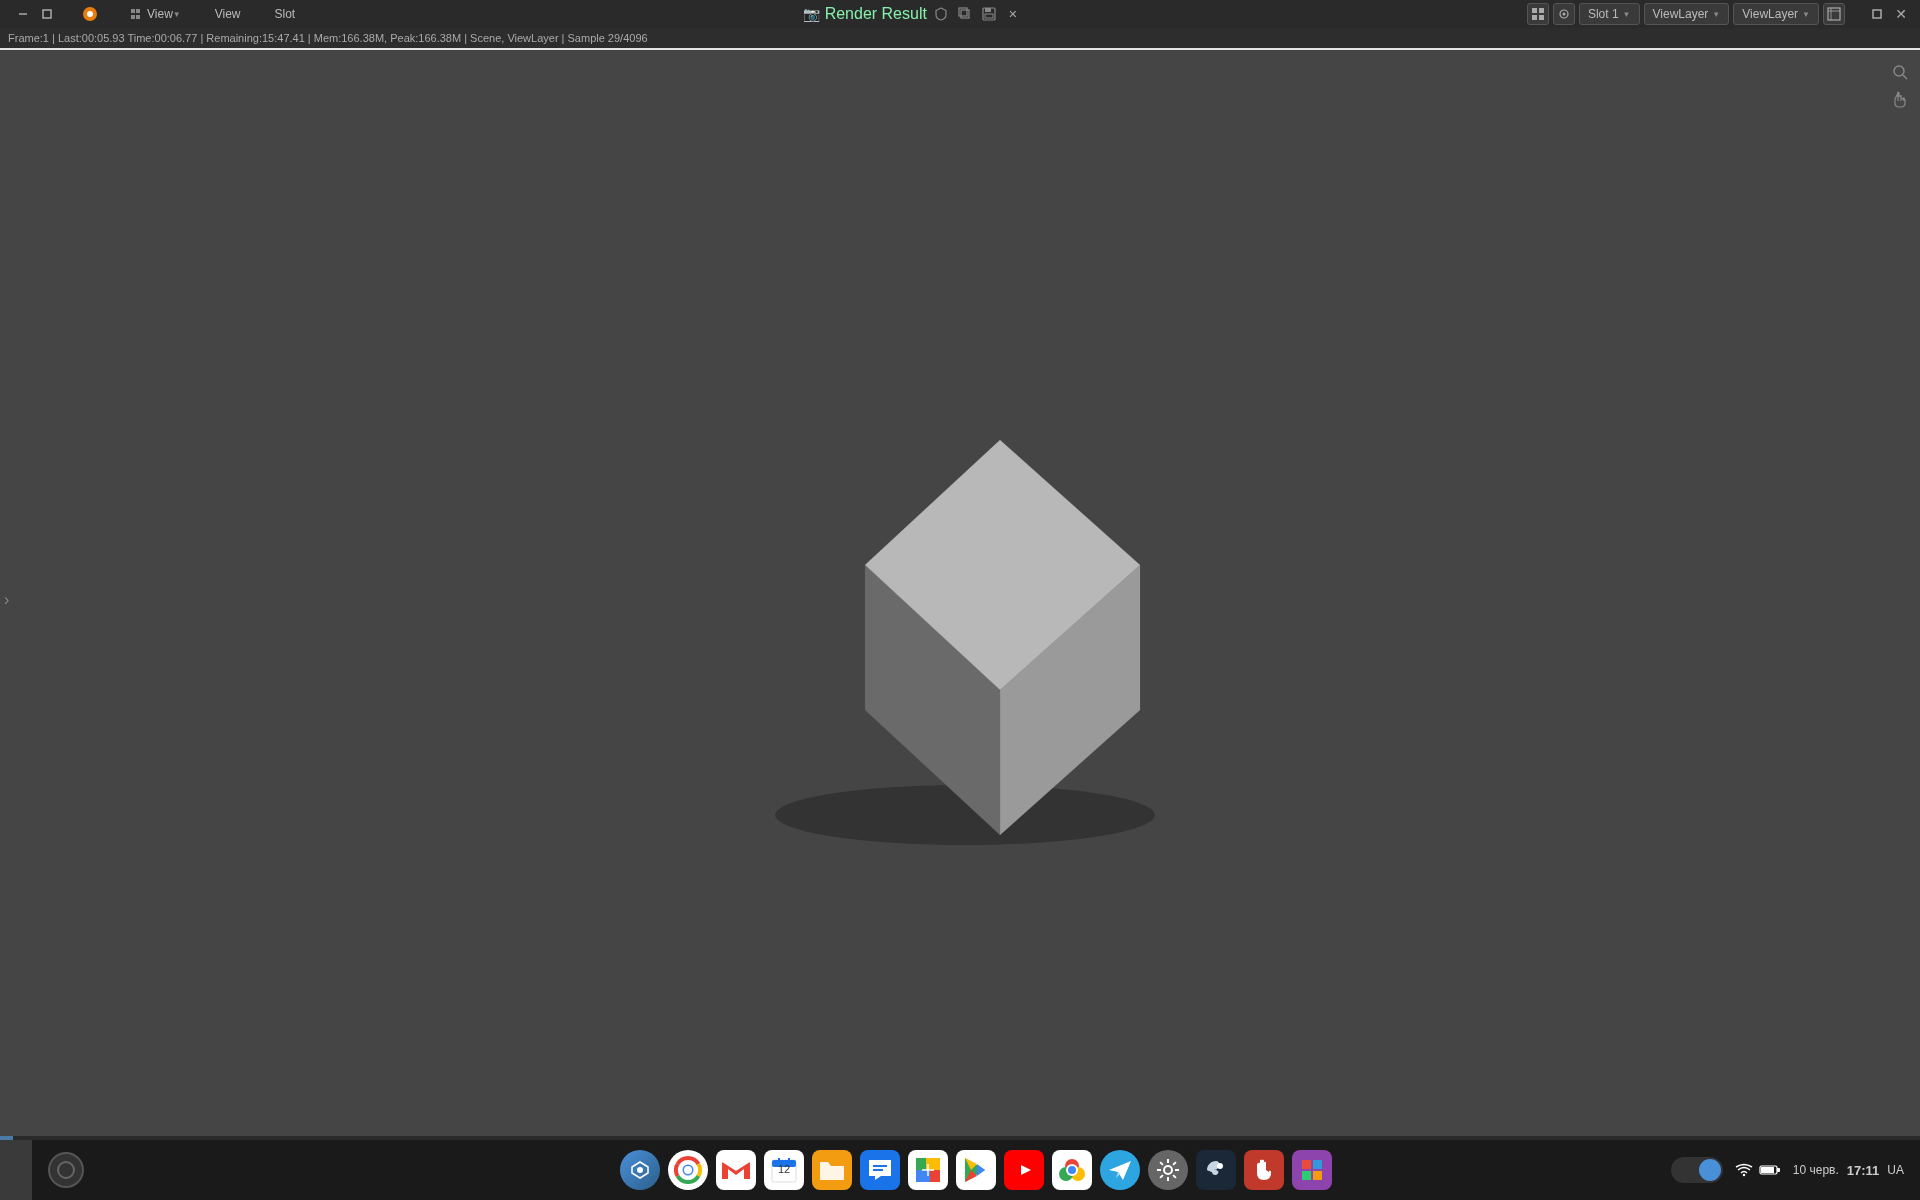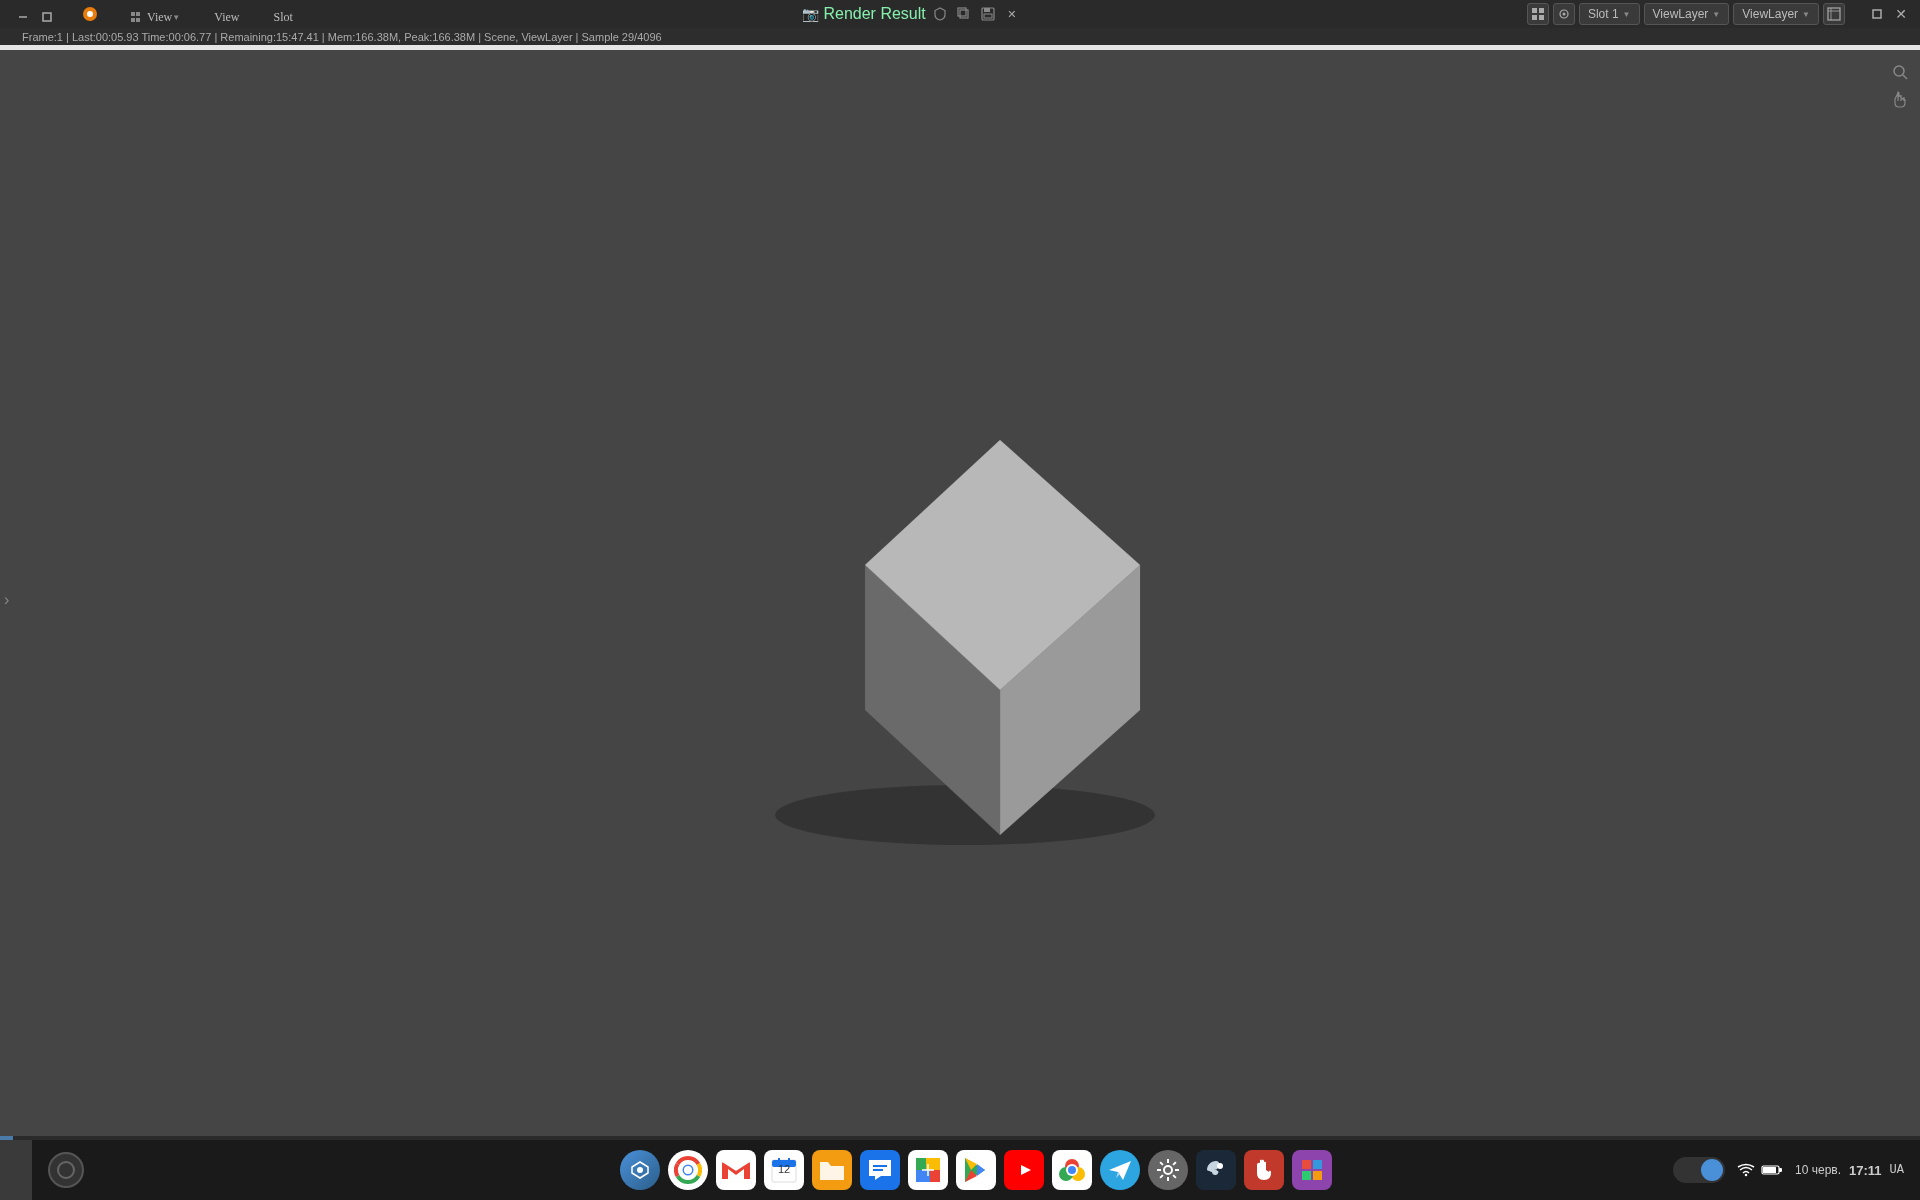--- a/index.html
+++ b/index.html
@@ -20,25 +20,24 @@
       top: 0; left: 0; right: 0;
       height: 28px;
       background: #2a2a2a;
       display: flex;
       align-items: center;
       z-index: 100;
     }
 
     #title-bar-left {
       display: flex;
-      align-items: flex-end;
+      align-items: center;
       height: 100%;
       gap: 18px;
       padding: 0 4px;
-      font-family: Liberation Serif, serif;
     }
 
     .tb-icon-btn {
       width: 28px;
       height: 28px;
       display: flex;
       align-items: center;
       justify-content: center;
       cursor: pointer;
       color: #aaa;
@@ -130,23 +129,23 @@
     }
 
     
     #status-bar {
       position: absolute;
       top: 28px; left: 0; right: 0;
       height: 22px;
       background: #2d2d2d;
       display: flex;
       align-items: center;
-      padding: 0 22px;
+      padding: 0 8px;
       z-index: 99;
-      border-bottom: 5px solid #e5e5e5;
+      border-bottom: 2px solid #e5e5e5;
     }
 
     #status-text {
       font-size: 11px;
       color: #aaa;
     }
 
     
     #main-area {
       position: absolute;
@@ -681,17 +680,17 @@
       <svg width="22" height="12" viewBox="0 0 22 12">
         <rect x="1" y="2" width="17" height="8" rx="1.5" fill="none" stroke="white" stroke-width="1.2"></rect>
         <rect x="2" y="3" width="13" height="6" rx="0.5" fill="white"></rect>
         <rect x="18" y="4" width="3" height="4" rx="1" fill="white"></rect>
       </svg>
     </div>
 
     <div style="display:flex;align-items:center;gap:8px;">
       <div style="color:#ccc;font-size:12px;">10 черв.</div>
       <div style="color:#ccc;font-size:13px;font-weight:bold;">17:11</div>
-      <div style="color:#ccc;font-size:12px;font-family:Liberation Mono, monospace;">UA</div>
+      <div style="color:#ccc;font-size:12px;">UA</div>
     </div>
 
   </div>
 </div>
 
 </body></html>

